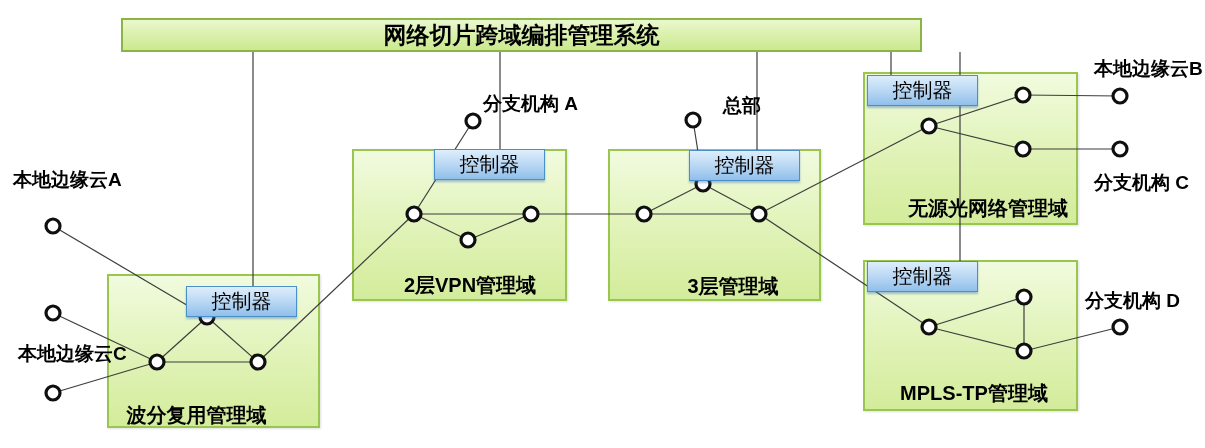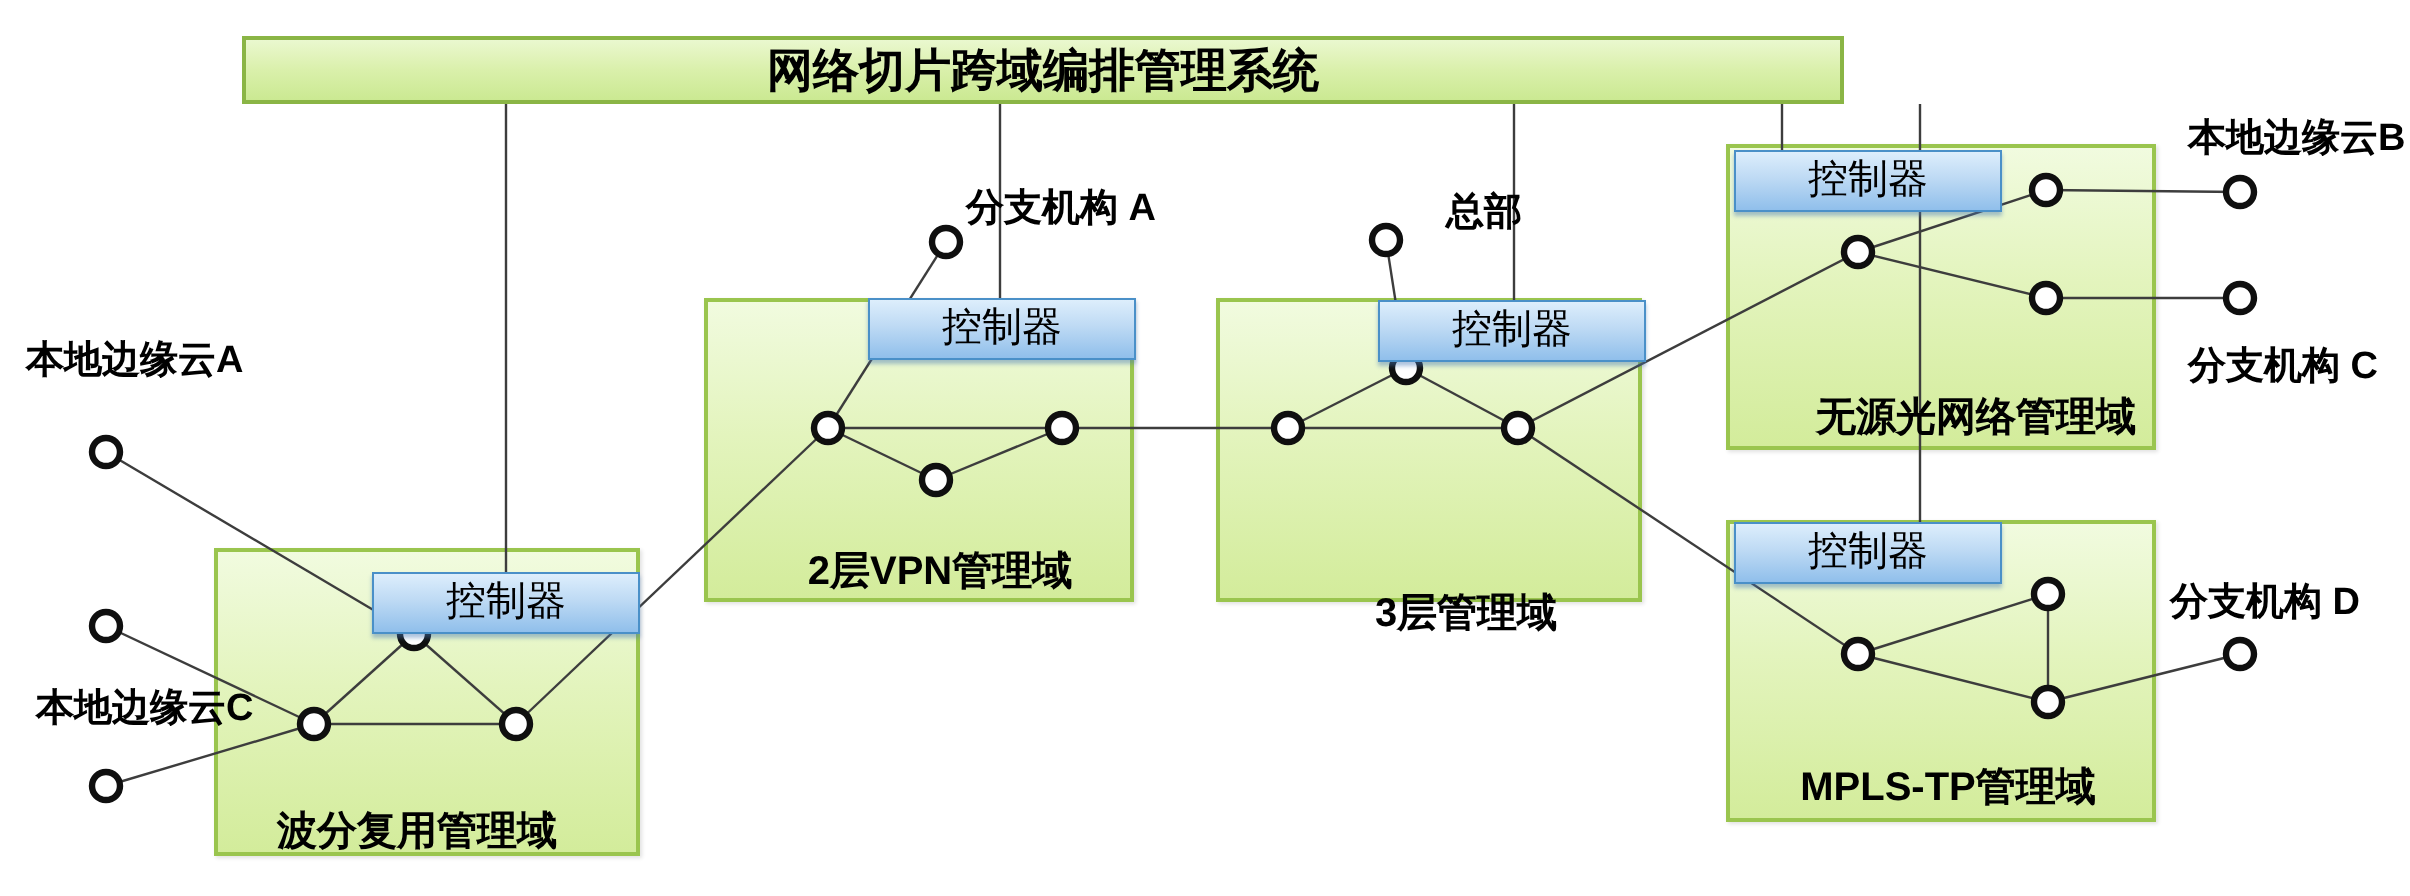--- a/index.html
+++ b/index.html
@@ -16,21 +16,21 @@
   }
   #domain-wdm    { left:107px; top:274px; width:213px; height:154px; }
   #domain-l2vpn  { left:352px; top:149px; width:215px; height:152px; }
   #domain-l3     { left:608px; top:149px; width:213px; height:152px; }
   #domain-pon    { left:863px; top:72px;  width:215px; height:153px; }
   #domain-mplstp { left:863px; top:260px; width:215px; height:151px; }
 
   .svg-layer { position:absolute; left:0; top:0; z-index:2; }
 
   .controller {
-    position:absolute; z-index:3; width:134px; height:31px;
+    position:absolute; z-index:3; width:111px; height:31px;
     background:linear-gradient(180deg, #ddeefc 0%, #bedaf4 45%, #90bfeb 100%);
     border:1.5px solid #4a90c8;
     text-align:center; line-height:28px; font-size:20px; color:#000;
     box-shadow:0 2px 2px rgba(70,120,180,0.45);
   }
   #controller-wdm    { left:186px; top:286px; }
   #controller-l2vpn  { left:434px; top:149px; }
   #controller-l3     { left:689px; top:150px; }
   #controller-pon    { left:867px; top:75px;  }
   #controller-mplstp { left:867px; top:261px; }
@@ -39,23 +39,23 @@
     position:absolute; z-index:3; left:121px; top:18px; width:801px; height:34px;
     background:linear-gradient(180deg, #eaf8cf 0%, #daf0ab 50%, #cbe992 100%);
     border:2px solid #8ab545;
     text-align:center; line-height:30px; font-size:23px; font-weight:bold; color:#000;
   }
 
   .dlabel {
     position:absolute; z-index:4; font-size:20px; font-weight:bold;
     text-align:center; color:#000; white-space:nowrap;
   }
-  #dlabel-wdm    { left:115px; top:402px; width:187px; }
+  #dlabel-wdm    { left:103px; top:402px; width:187px; }
   #dlabel-l2vpn  { left:352px; top:272px; width:236px; }
-  #dlabel-l3     { left:608px; top:273px; width:250px;margin-top:20px; }
+  #dlabel-l3     { left:608px; top:273px; width:250px; }
   #dlabel-pon    { left:863px; top:195px; width:250px; }
   #dlabel-mplstp { left:863px; top:380px; width:222px; }
 
   .xlabel {
     position:absolute; z-index:4; font-size:19px; font-weight:bold;
     color:#000; white-space:nowrap;
   }
   #xlabel-edge-cloud-a { left:13px;   top:167px; }
   #xlabel-edge-cloud-b { left:13px;   top:255px; }
   #xlabel-edge-cloud-c { left:18px;   top:341px; }

